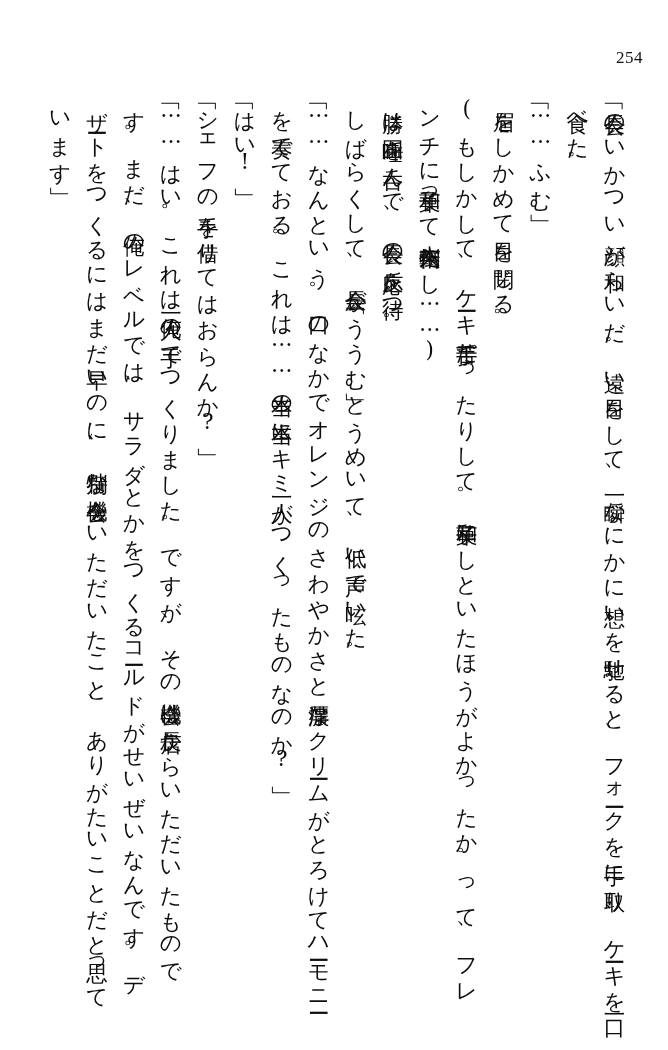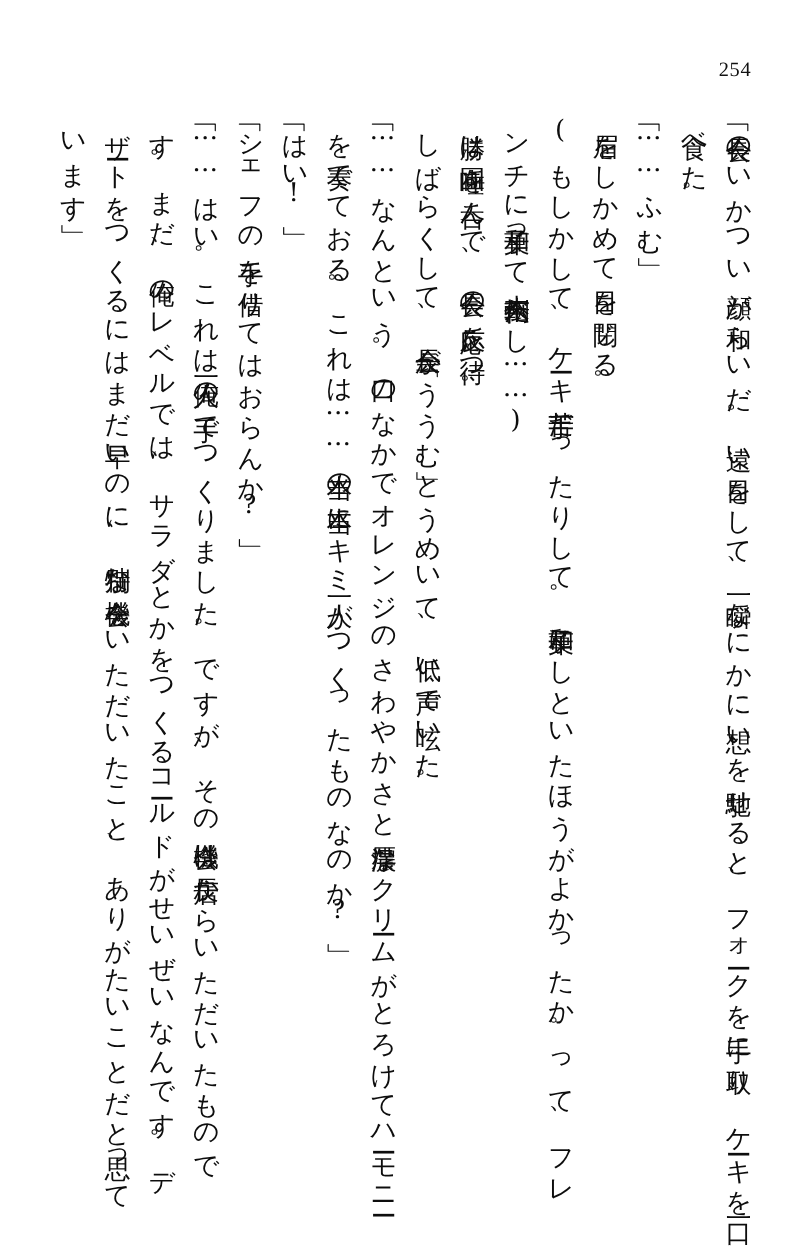--- a/index.html
+++ b/index.html
@@ -16,21 +16,21 @@
   }
   .page {
     position: relative;
     width: 668px;
     height: 1050px;
     background: #ffffff;
   }
   .page-number {
     position: absolute;
     top: 48px;
-    right: 42px;
+    right: 25px;
     font-size: 17px;
     letter-spacing: 0.5px;
     color: #111111;
     font-family: "Liberation Serif", "DejaVu Serif", serif;
   }
   .body-text {
     position: absolute;
     top: 96px;
     right: 36px;
     left: 36px;

